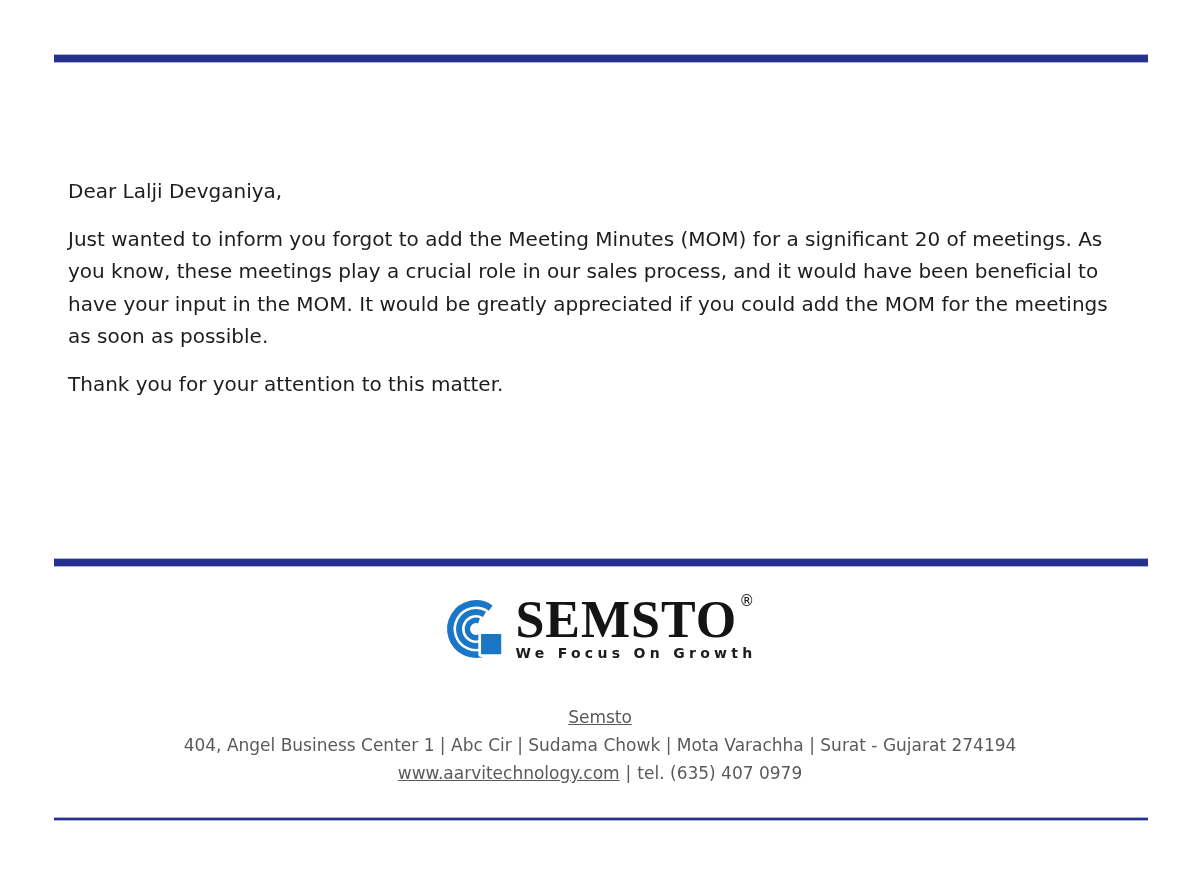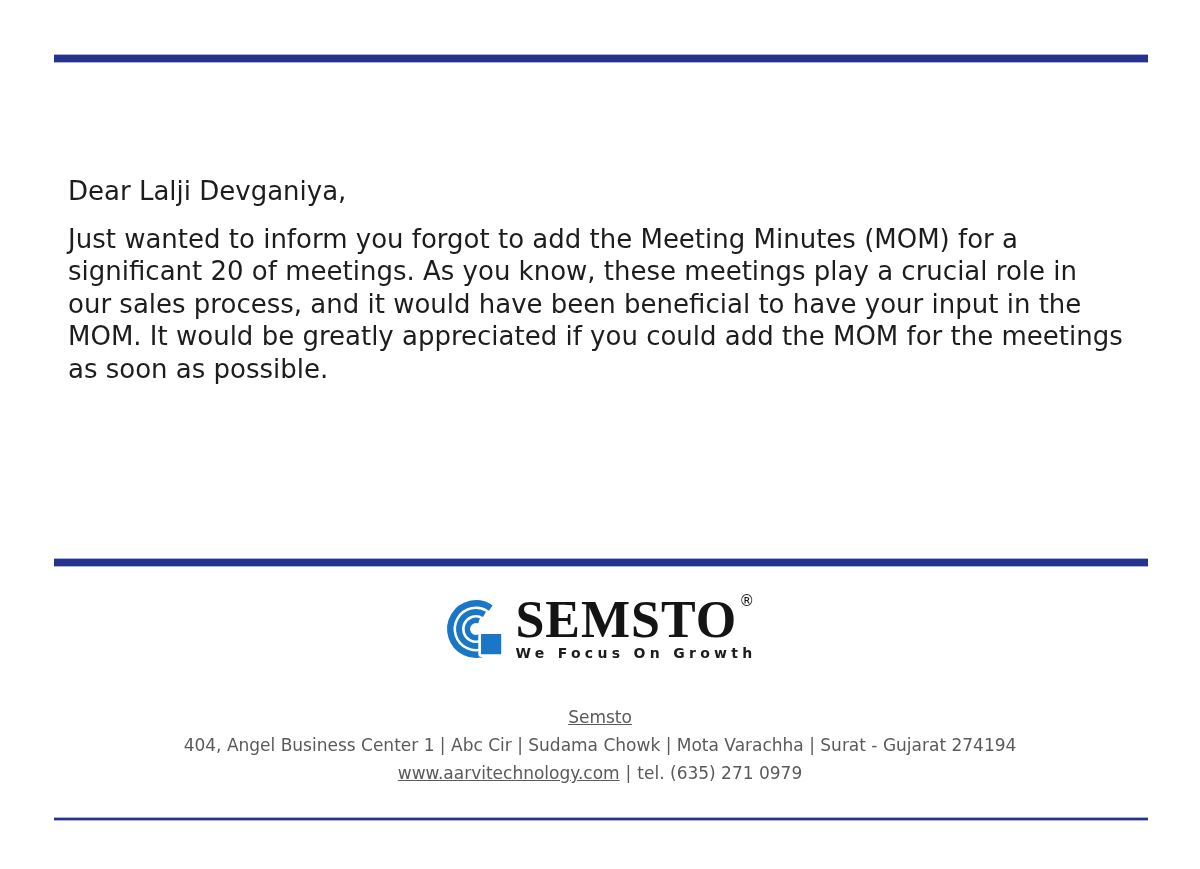--- a/index.html
+++ b/index.html
@@ -28,21 +28,21 @@
   .divider.middle { }
   .divider.bottom {
     height: 4px;
     margin-top: 30px;
   }
   
   .email-body {
     height: 495px;
     padding: 112px 72px 0 68px;
     color: #1d1d1f;
-    font-size: 26px;
+    font-size: 20px;
     line-height: 32.5px;
   }
   .email-body p { margin-top: 15px; }
   .email-body p:first-child { margin-top: 0; }
   
   .logo-section {
     margin-top: 26px;
     height: 72px;
     display: flex;
     justify-content: center;
@@ -97,20 +97,21 @@
 </head>
 <body>
 
 <div class="page">
 
   <div class="divider top"></div>
 
   <div class="email-body">
     <p>Dear Lalji Devganiya,</p>
     <p>Just wanted to inform you forgot to add the Meeting Minutes (MOM) for a significant 20 of meetings. As you know, these meetings play a crucial role in our sales process, and it would have been beneficial to have your input in the MOM. It would be greatly appreciated if you could add the MOM for the meetings as soon as possible.</p>
+    <p>Thank you for your attention to this matter.</p>
   </div>
 
   <div class="divider middle"></div>
 
   <div class="logo-section">
     <svg class="logo-icon" viewBox="0 0 72 72" xmlns="http://www.w3.org/2000/svg" aria-hidden="true">
 
       <path d="M 52.1 13.1 A 28 28 0 1 0 62.3 45.6" fill="none" stroke="#1a76c6" stroke-width="7"></path>
 
       <path d="M 45.3 20.0 A 18.5 18.5 0 1 0 52.8 43.8" fill="none" stroke="#1a76c6" stroke-width="6.5"></path>
@@ -127,19 +128,19 @@
       <div class="brand-tagline">We Focus On Growth</div>
     </div>
   </div>
 
   <div class="footer">
     <div>
       <span class="linklike">Semsto</span>
     </div>
     <div>404, Angel Business Center 1 | Abc Cir | Sudama Chowk | Mota Varachha | Surat - Gujarat 274194</div>
     <div>
-      <span class="linklike">www.aarvitechnology.com</span><span class="sep">|</span><span>tel. (635) 271 0979</span>
+      <span class="linklike">www.aarvitechnology.com</span><span class="sep">|</span><span>tel. (635) 407 0979</span>
     </div>
   </div>
 
   <div class="divider bottom"></div>
 
 </div>
 
 </body></html>

